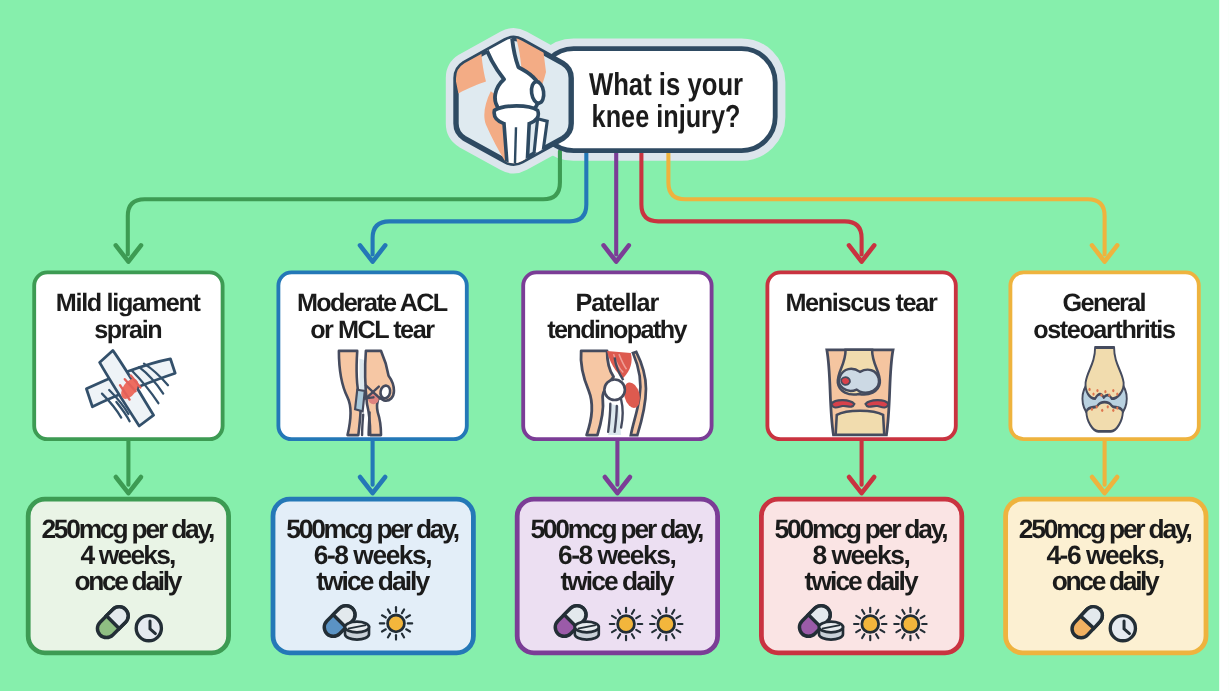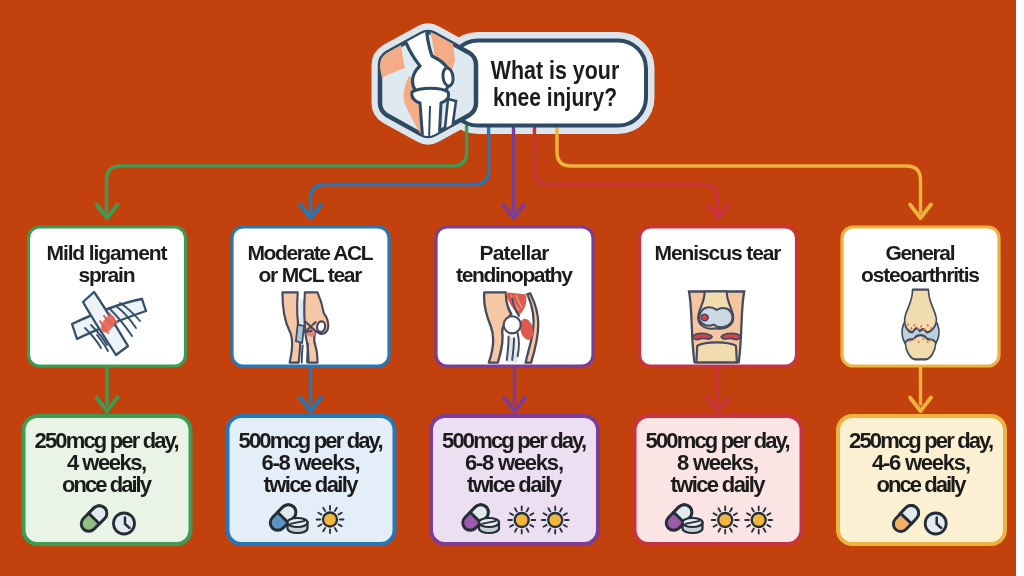--- a/index.html
+++ b/index.html
@@ -1,16 +1,16 @@
 <!DOCTYPE html>
 <html><head>
 <meta charset="utf-8">
 <style>
   html,body{margin:0;padding:0;background:#ffffff;}
-  #canvas{position:relative;width:1016px;height:576px;background:#c2410c;overflow:hidden;
+  #canvas{position:relative;width:1016px;height:576px;background:#86efac;overflow:hidden;
     font-family:"Liberation Sans", sans-serif;}
   svg{position:absolute;left:0;top:0;}
   text{font-family:"Liberation Sans", sans-serif;font-weight:bold;fill:#1b1b1b;}
 </style>
 </head>
 <body>
 <div id="canvas">
 <svg width="1024" height="576" viewBox="0 0 1024 576">
   <defs>
     <g id="cap">

